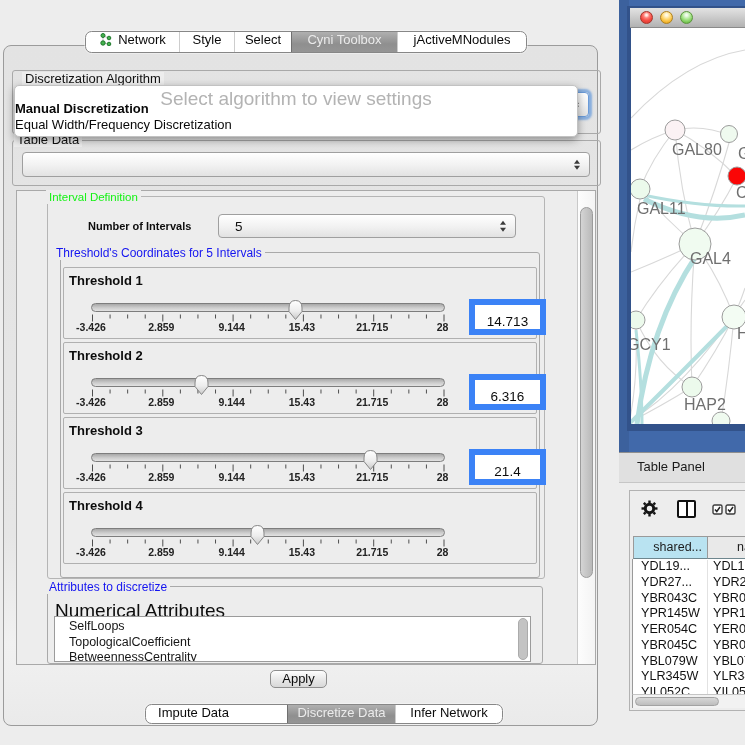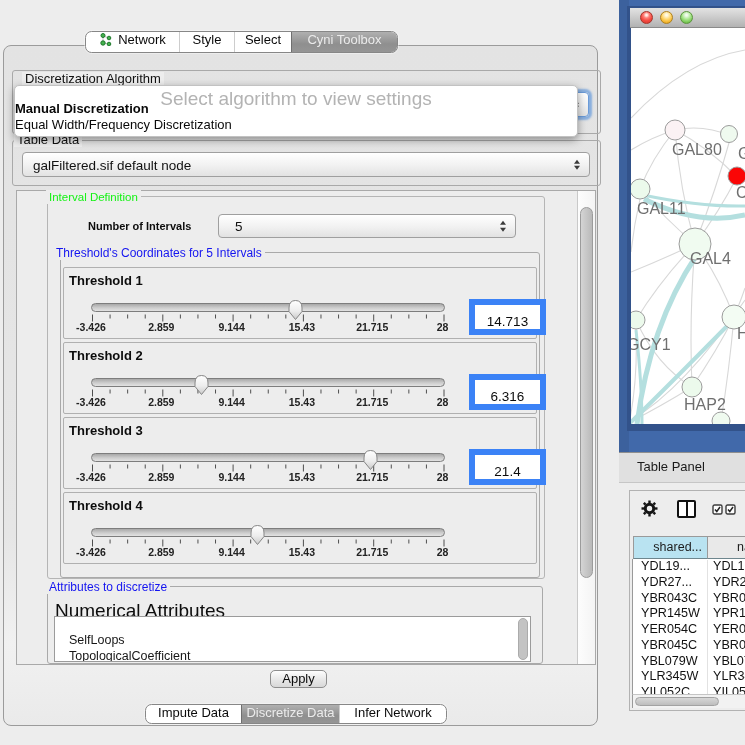--- a/index.html
+++ b/index.html
@@ -36,21 +36,21 @@
 #bp-scroll-track{left:577px;top:191px;width:18px;height:473px;background:linear-gradient(90deg,#fdfdfd,#f4f4f4);border-left:1px solid #c9c9c9}
 #bp-scroll-thumb{left:580px;top:207px;width:13px;height:371px;border-radius:6.5px;background:linear-gradient(90deg,#d4d4d4,#b9b9b9);border:1px solid #9b9b9b}
 
 .tbox{position:absolute;left:63px;width:474px;height:72px;background:#ededed;border:1px solid #b0b0b0;border-radius:2px}
 .tlabel{position:absolute;left:5px;top:5px;font-weight:bold;font-size:13px;color:#0d0d0d}
 .track{position:absolute;left:26.5px;top:35px;width:354px;height:9px;border:1px solid #7d7d7d;border-radius:5px;background:linear-gradient(#a8a8a8,#cdcdcd 55%,#e2e2e2)}
 .ticklab{position:absolute;width:44px;text-align:center;top:53px;font-size:10.5px;font-weight:bold;color:#222}
 .valbox{position:absolute;left:405px;top:31px;width:77px;height:36px;background:#fff;border:6px solid #3b82f6;font-size:13.5px;color:#0c0c0c;text-align:center;line-height:34px}
 .thumb{position:absolute;top:30px}
 
-#attrlist{left:54px;top:616px;width:477px;height:46px;background:#fff;border:1px solid #9b9b9b;overflow:hidden;padding-top:16px}
+#attrlist{left:54px;top:616px;width:477px;height:46px;background:#fff;border:1px solid #9b9b9b;overflow:hidden;padding-top:2px}
 .listitem{font-size:12.5px;color:#161616;line-height:15.7px;padding-left:14px;white-space:nowrap}
 #attr-scroll{left:518px;top:618px;width:10px;height:42px;border-radius:5px;background:#c3c3c3;border:1px solid #ababab}
 
 #apply{left:270px;top:670px;width:57px;height:18px;border:1px solid #8e8e8e;border-radius:5px;background:linear-gradient(#fefefe,#e9e9e9 50%,#d8d8d8);font-size:13px;color:#0c0c0c;text-align:center;line-height:16px}
 
 #desktop{left:619px;top:0;width:126px;height:745px;background:#4169aa}
 #desk-shade{left:619px;top:0;width:10px;height:452px;background:#3c619d}
 #netwin{left:627px;top:6px;width:124px;height:425px;background:#32528a}
 #net-titlebar{left:630px;top:8px;width:121px;height:20px;background:linear-gradient(#e3e3e3,#b2b2b2);border-bottom:1px solid #8a8a8a}
 .light{position:absolute;top:11px;width:13px;height:13px;border-radius:50%}
@@ -85,21 +85,20 @@
   <div class="grouplabel" style="left:22px;top:72px">Discretization Algorithm</div>
   <div class="combo" style="left:20px;top:92px;width:569px;height:25px;border:1px solid #6b9bd8;box-shadow:0 0 2px 2.5px rgba(120,165,220,.85)">
       <span class="spin">
         <span class="arr up"></span>
         <span class="arr dn"></span>
       </span>
     </div>
 
   <div class="groupbox" style="left:12px;top:140px;width:589px;height:46px"></div>
   <div class="combo" style="left:22px;top:152px;width:568px;height:25px">
-    <span class="txt">galFiltered.sif default node</span>
     <span class="spin">
         <span class="arr up"></span>
         <span class="arr dn"></span>
       </span>
   </div>
   <div class="grouplabel" style="left:14px;top:133px">Table Data</div>
 
   <div class="abs" id="overlay">
     <div id="ov-hint">Select algorithm to view settings</div>
     <div class="ov-opt" style="top:15px;font-weight:bold">Manual Discretization</div>
@@ -301,26 +300,29 @@
       </div>
       <div class="seg" style="width: 55px;">
         <span>Style</span>
       </div>
       <div class="seg" style="width: 57px;">
         <span>Select</span>
       </div>
       <div class="seg sel" style="width: 106px;">
         <span>Cyni Toolbox</span>
       </div>
+      <div class="seg" style="width: 129px;">
+        <span>jActiveMNodules</span>
+      </div>
     </div>
   <div class="segbar" id="bottom-tabs" style="left:145px;top:704px;height:20px">
       <div class="seg" style="width: 95px;">
         <span>Impute Data</span>
       </div>
-      <div class="seg sel" style="width: 98px;">
+      <div class="seg sel" style="width: 108px; margin-left: 46px;">
         <span>Discretize Data</span>
       </div>
       <div class="seg" style="width: 107px;">
         <span>Infer Network</span>
       </div>
     </div>
 
   <div class="abs" id="desktop"></div>
   <div class="abs" id="desk-shade"></div>
   <div class="abs" id="netwin"></div>

